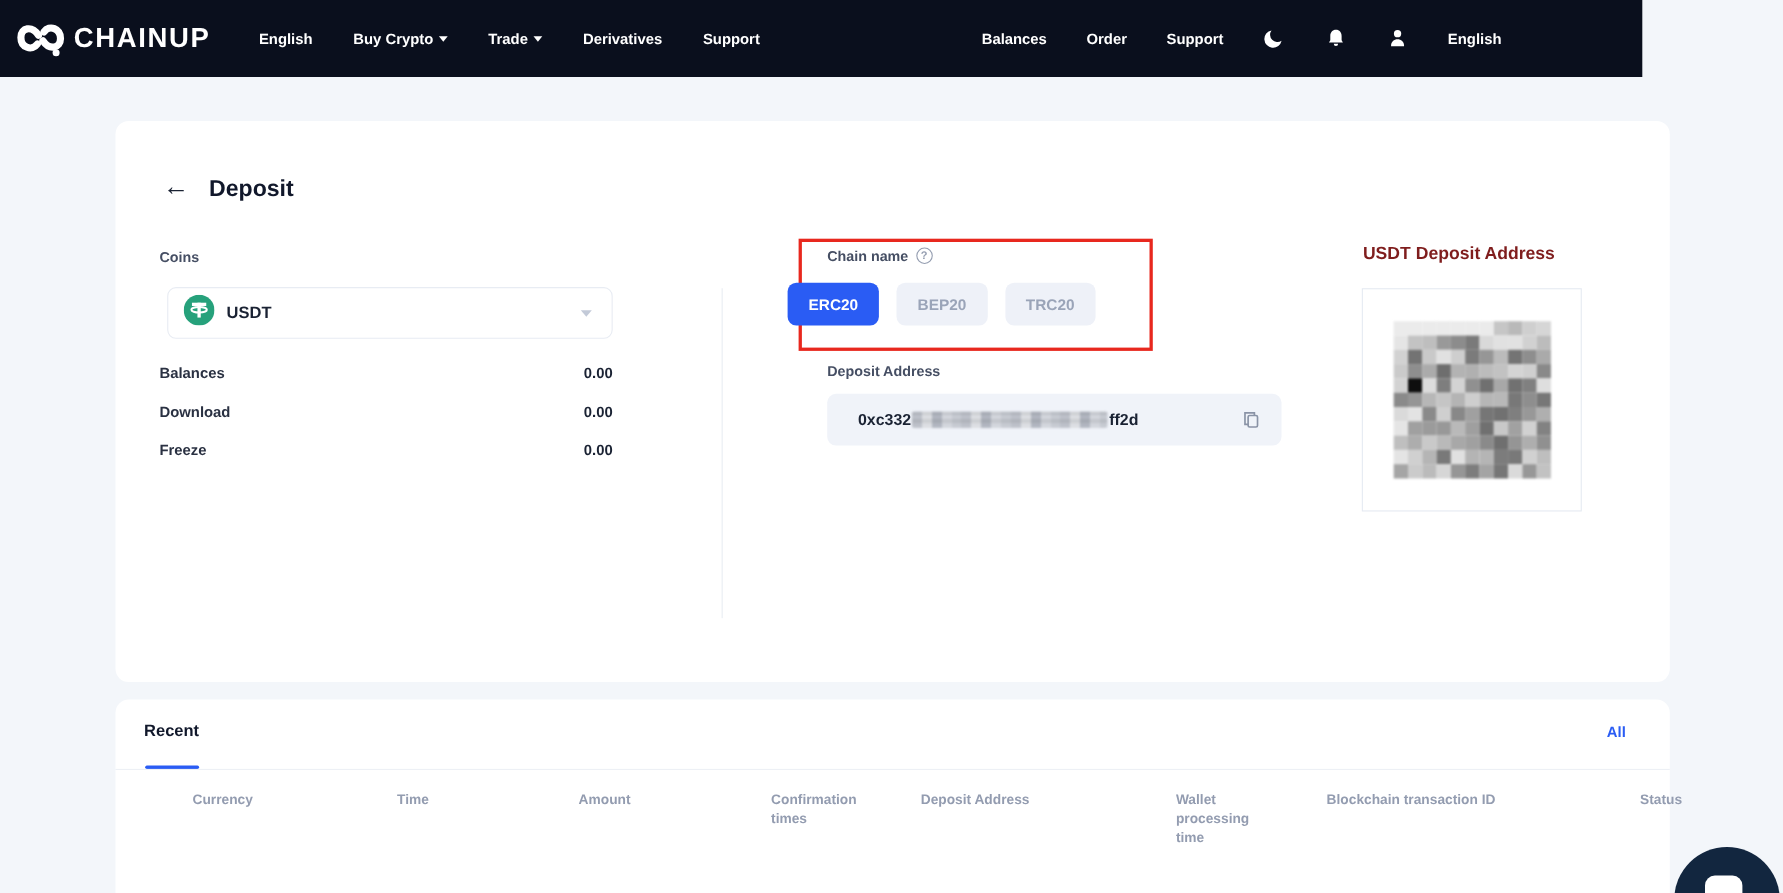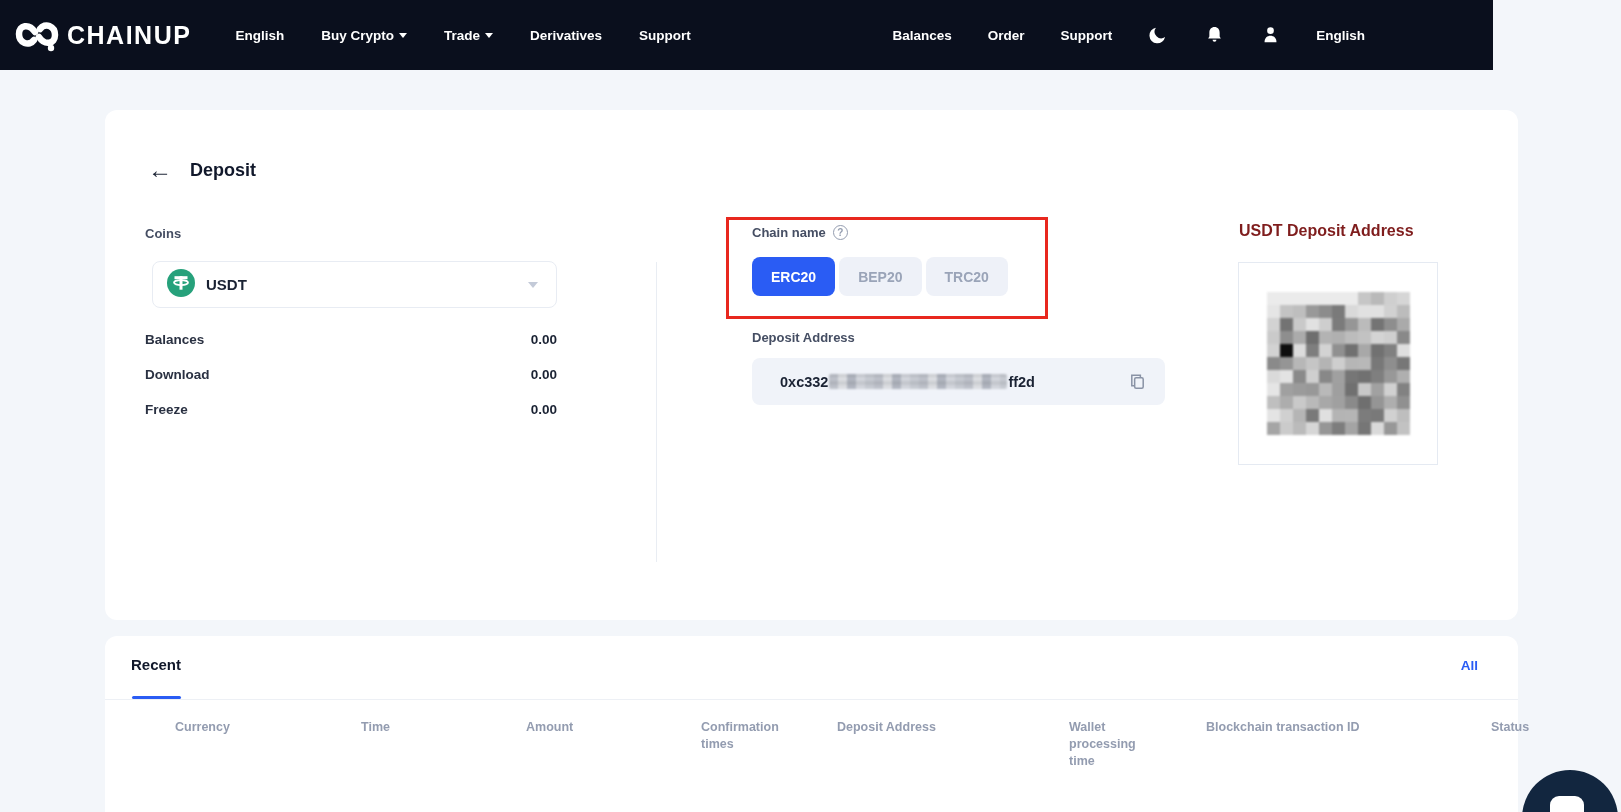--- a/index.html
+++ b/index.html
@@ -14,21 +14,21 @@
   .brand-text { color:#fff; font-size:25px; font-weight:700; letter-spacing:1.5px; }
   .nav-links { display:flex; align-items:center; gap:37px; margin-left:44px; }
   .nav-link { color:#fff; font-size:13.5px; font-weight:700; cursor:pointer; display:flex; align-items:center; gap:5px; white-space:nowrap; }
   .caret { width:0; height:0; border-left:4px solid transparent; border-right:4px solid transparent; border-top:5px solid #fff; display:inline-block; }
   .nav-right { margin-left:auto; display:flex; align-items:center; gap:36px; }
   .nav-icon { width:20px; height:20px; display:flex; align-items:center; justify-content:center; cursor:pointer; }
 
   
   .main-card { position:absolute; left:105px; top:110px; width:1413px; height:510px; background:#fff; border-radius:12px; }
   .back-arrow { position:absolute; left:43px; top:48px; font-size:24px; color:#1a2233; cursor:pointer; line-height:1; }
-  .page-title { position:absolute; left:85px; top:50px; font-size:18px; font-weight:700; color:#11182b; }
+  .page-title { position:absolute; left:85px; top:50px; font-size:21px; font-weight:700; color:#11182b; }
 
   .field-label { font-size:13px; font-weight:700; color:#454e63; }
   .coins-label { position:absolute; left:40px; top:116px; }
   .coin-select { position:absolute; left:47px; top:151px; width:405px; height:47px; border:1px solid #e8ecf3; border-radius:8px;
                  display:flex; align-items:center; padding:0 18px 0 14px; cursor:pointer; background:#fff; }
   .coin-name { font-size:15px; font-weight:700; color:#1a2233; margin-left:11px; }
   .select-caret { margin-left:auto; width:0; height:0; border-left:5px solid transparent; border-right:5px solid transparent; border-top:6px solid #c3cad8; }
 
   .balance-rows { position:absolute; left:40px; top:222px; width:412px; }
   .balance-row { display:flex; justify-content:space-between; margin-bottom:20px; }
@@ -38,21 +38,21 @@
   .warning { position:absolute; left:40px; top:348px; width:378px; color:#f79a3e; font-size:12.5px; font-weight:700; line-height:19px; }
   .warn-icon { font-size:13px; margin-right:2px; }
 
   .v-divider { position:absolute; left:551px; top:152px; width:1px; height:300px; background:#e9edf3; }
 
   
   .red-box { position:absolute; left:621px; top:107px; width:322px; height:102px; border:3px solid #e8281e; pointer-events:none; }
   .chain-label-row { position:absolute; left:647px; top:115px; display:flex; align-items:center; gap:7px; }
   .help-icon { width:15px; height:15px; border:1px solid #949db0; border-radius:50%; color:#949db0; font-size:10px; font-weight:700;
                display:flex; align-items:center; justify-content:center; cursor:pointer; }
-  .chain-buttons { position:absolute; left:647px; top:147px; display:flex; gap:4px; }
+  .chain-buttons { position:absolute; left:611px; top:147px; display:flex; gap:16px; }
   .chain-btn { height:39px; border-radius:8px; background:#eef1f8; color:#9aa4b8; font-size:14px; font-weight:700;
                display:flex; align-items:center; justify-content:center; padding:0 19px; cursor:pointer; border:none; font-family:inherit; }
   .chain-btn.active { background:#2a5cf4; color:#fff; }
 
   .dep-addr-label { position:absolute; left:647px; top:220px; }
   .addr-box { position:absolute; left:647px; top:248px; width:413px; height:47px; background:#f0f3f9; border-radius:8px;
               display:flex; align-items:center; padding:0 18px 0 28px; }
   .addr-text { font-size:14.5px; font-weight:700; color:#1a2233; display:flex; align-items:center; }
   .addr-blur { display:inline-block; width:178px; height:15px; margin:0 1px; border-radius:2px; opacity:.85; filter:blur(1.2px);
     background-image:

